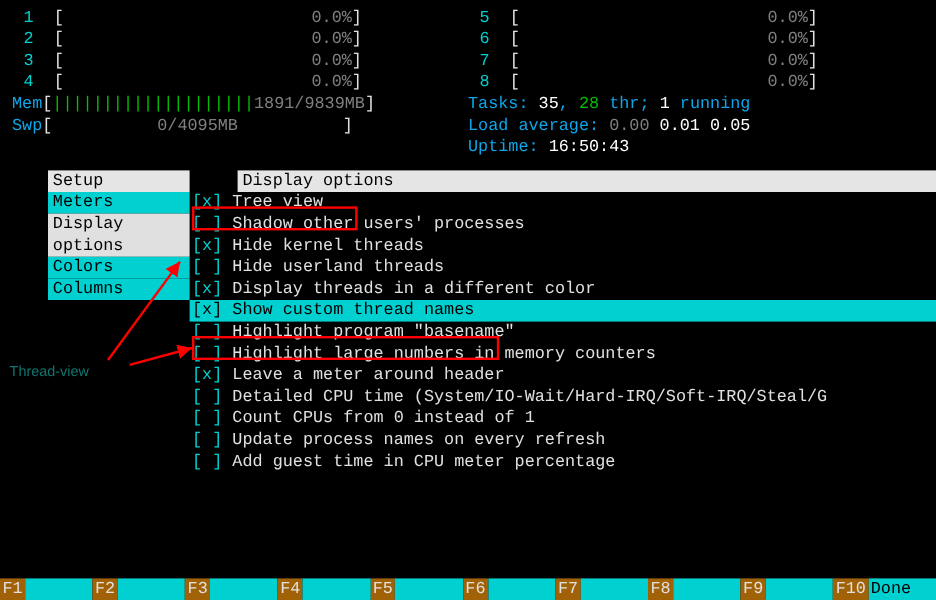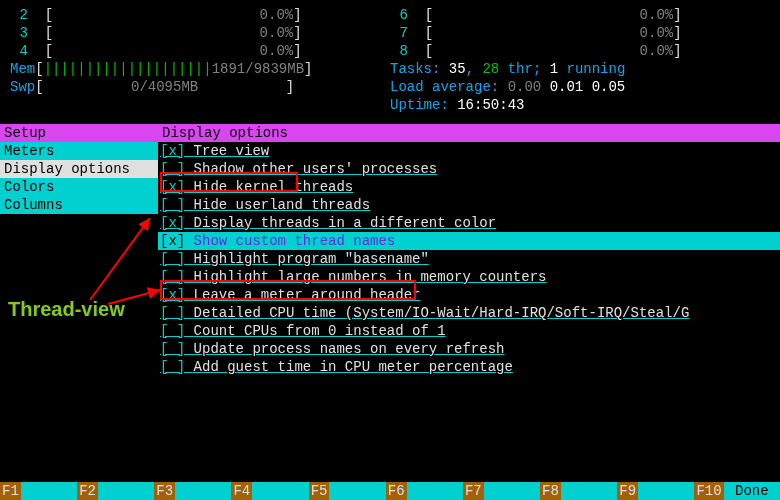--- a/index.html
+++ b/index.html
@@ -25,69 +25,71 @@
   .meter-row .num { color: #00d0d0; display: inline-block; width: 18px; text-align: right; }
   .meter-row .br { color: #e0e0e0; }
   .meter-row .pct { color: #808080; }
   .mem-bars { color: #00c000; }
   .mem-val { color: #808080; }
   .info-line { white-space: pre; }
 
   .config { display: flex; margin-top: 6px; }
   .sidebar { width: 158px; }
   .sidebar-hdr, .main-hdr {
-    background: #d946ef; color: #000; padding: 0 4px;
+    background: #e5e5e5; color: #000; padding: 0 4px; margin-left: 40px;
   }
-  .sidebar-item { background: #00d0d0; color: #000; padding: 0 4px; cursor: pointer; }
+  .sidebar-item { background: #00d0d0; color: #000; padding: 0 4px; cursor: pointer; margin-left: 40px; }
   .sidebar-item.sel { background: #e0e0e0; color: #000; }
   .main { flex: 1; position: relative; }
-  .opt-row { white-space: pre; color: #00d0d0; cursor: pointer; padding-left: 2px; text-decoration: underline; }
+  .opt-row { white-space: pre; color: #00d0d0; cursor: pointer; padding-left: 2px; }
   .opt-row .lbl { color: #e0e0e0; }
   .opt-row.sel { background: #00d0d0; }
   .opt-row.sel .ck { color: #000; }
-  .opt-row.sel .lbl { color: #6d28d9; }
+  .opt-row.sel .lbl { color: #000000; }
   .ck { color: #00d0d0; }
 
   .annot-box1 {
     position: absolute; border: 2px solid #ff0000; pointer-events: none;
     left: 160px; top: 172px; width: 138px; height: 20px;
   }
   .annot-box2 {
     position: absolute; border: 2px solid #ff0000; pointer-events: none;
     left: 160px; top: 280px; width: 256px; height: 20px;
   }
   .annot-text {
-    position: absolute; color: #84cc16; font-weight: bold; font-size: 20px;
+    position: absolute; color: #0f766e; font-weight: normal; font-size: 12px;
     font-family: Arial, sans-serif;
     left: 8px; top: 300px;
   }
   svg.arrows { position: absolute; left: 0; top: 0; pointer-events: none; }
 
   .fbar {
     position: absolute; bottom: 0; left: 0; right: 0;
     height: 18px; display: flex;
   }
   .fkey { color: #e0e0e0; background: #a16207; padding: 0 2px; text-align: right; }
-  .flbl { background: #00d0d0; color: #000; flex: 1; padding: 0 2px; text-align: center; }
+  .flbl { background: #00d0d0; color: #000; flex: 1; padding: 0 2px; }
 </style>
 </head>
 <body>
 
 <div class="top">
   <div class="col">
     <div id="cpu-left">
+        <div class="meter-row"><span class="num">1</span>  <span class="br">[</span><span class="pct" style="display:inline-block;width:240px;text-align:right">0.0%</span><span class="br">]</span></div>
         <div class="meter-row"><span class="num">2</span>  <span class="br">[</span><span class="pct" style="display:inline-block;width:240px;text-align:right">0.0%</span><span class="br">]</span></div>
         <div class="meter-row"><span class="num">3</span>  <span class="br">[</span><span class="pct" style="display:inline-block;width:240px;text-align:right">0.0%</span><span class="br">]</span></div>
         <div class="meter-row"><span class="num">4</span>  <span class="br">[</span><span class="pct" style="display:inline-block;width:240px;text-align:right">0.0%</span><span class="br">]</span></div>
       </div>
     <div class="meter-row"><span class="cyan">Mem</span><span class="br">[</span><span class="mem-bars">||||||||||||||||||||</span><span class="mem-val">1891/9839MB</span><span class="br">]</span></div>
     <div class="meter-row"><span class="cyan">Swp</span><span class="br">[</span><span class="mem-val" style="display:inline-block;width:242px;text-align:center">0/4095MB</span><span class="br">]</span></div>
   </div>
   <div class="col">
     <div id="cpu-right">
+        <div class="meter-row"><span class="num">5</span>  <span class="br">[</span><span class="pct" style="display:inline-block;width:240px;text-align:right">0.0%</span><span class="br">]</span></div>
         <div class="meter-row"><span class="num">6</span>  <span class="br">[</span><span class="pct" style="display:inline-block;width:240px;text-align:right">0.0%</span><span class="br">]</span></div>
         <div class="meter-row"><span class="num">7</span>  <span class="br">[</span><span class="pct" style="display:inline-block;width:240px;text-align:right">0.0%</span><span class="br">]</span></div>
         <div class="meter-row"><span class="num">8</span>  <span class="br">[</span><span class="pct" style="display:inline-block;width:240px;text-align:right">0.0%</span><span class="br">]</span></div>
       </div>
     <div class="info-line"><span class="cyan">Tasks:</span> <span class="white">35</span><span class="cyan">,</span> <span class="green">28</span> <span class="cyan">thr;</span> <span class="white">1</span> <span class="cyan">running</span></div>
     <div class="info-line"><span class="cyan">Load average:</span> <span class="dim">0.00</span> <span class="white">0.01</span> <span class="white">0.05</span></div>
     <div class="info-line"><span class="cyan">Uptime:</span> <span class="white">16:50:43</span></div>
   </div>
 </div>
 

